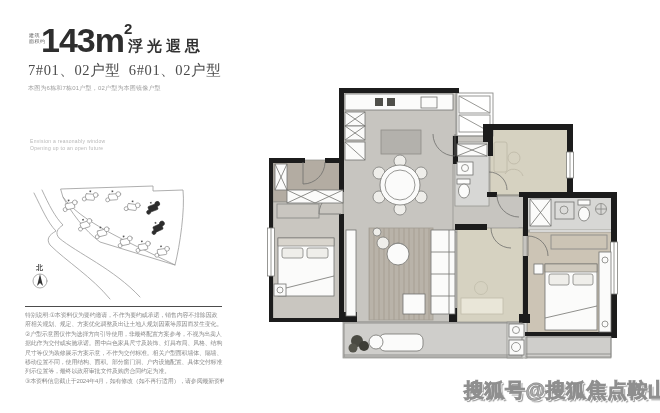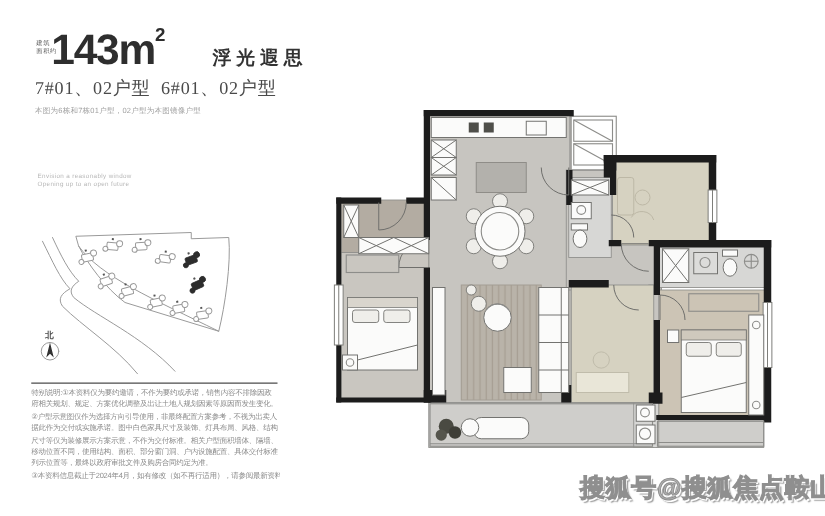--- a/index.html
+++ b/index.html
@@ -4,21 +4,21 @@
 <style>
   html,body{margin:0;padding:0;background:#fff;}
   .page{position:relative;width:660px;height:413px;background:#fff;overflow:hidden;
         font-family:"Liberation Sans","DejaVu Sans",sans-serif;}
   .abs{position:absolute;}
 
   
   .area-prefix{left:29px;top:33px;font-size:5px;line-height:5.6px;color:#555;letter-spacing:.5px;}
   .area-value{left:41px;top:20px;font-size:34px;font-weight:700;color:#2e2e2e;letter-spacing:-1px;}
   .area-value sup{font-size:15px;font-weight:700;vertical-align:18px;letter-spacing:0;}
-  .plan-name{left:128px;top:37px;font-size:15px;font-weight:600;color:#333;letter-spacing:4px;margin-left:42px;}
+  .plan-name{left:128px;top:37px;font-size:15px;font-weight:600;color:#333;letter-spacing:4px;}
   .subtitle{left:28px;top:61px;font-size:14.5px;color:#4a4a4a;letter-spacing:.6px;white-space:pre;font-family:Liberation Serif, serif;}
   .mirror-note{left:28px;top:84px;font-size:6px;color:#a0a0a0;letter-spacing:.2px;}
   .tagline{left:30px;top:138px;font-size:5px;line-height:6.8px;color:#b7b7b7;letter-spacing:.3px;}
 
   
   .divider{left:25px;top:306px;width:197px;height:1.2px;background:#4c4c4c;}
   .disclaimer{left:25px;top:311px;width:199px;font-size:6px;line-height:9.4px;color:#8b8b8b;
               letter-spacing:-.2px;}
   .disclaimer div{white-space:nowrap;overflow:hidden;}
 

